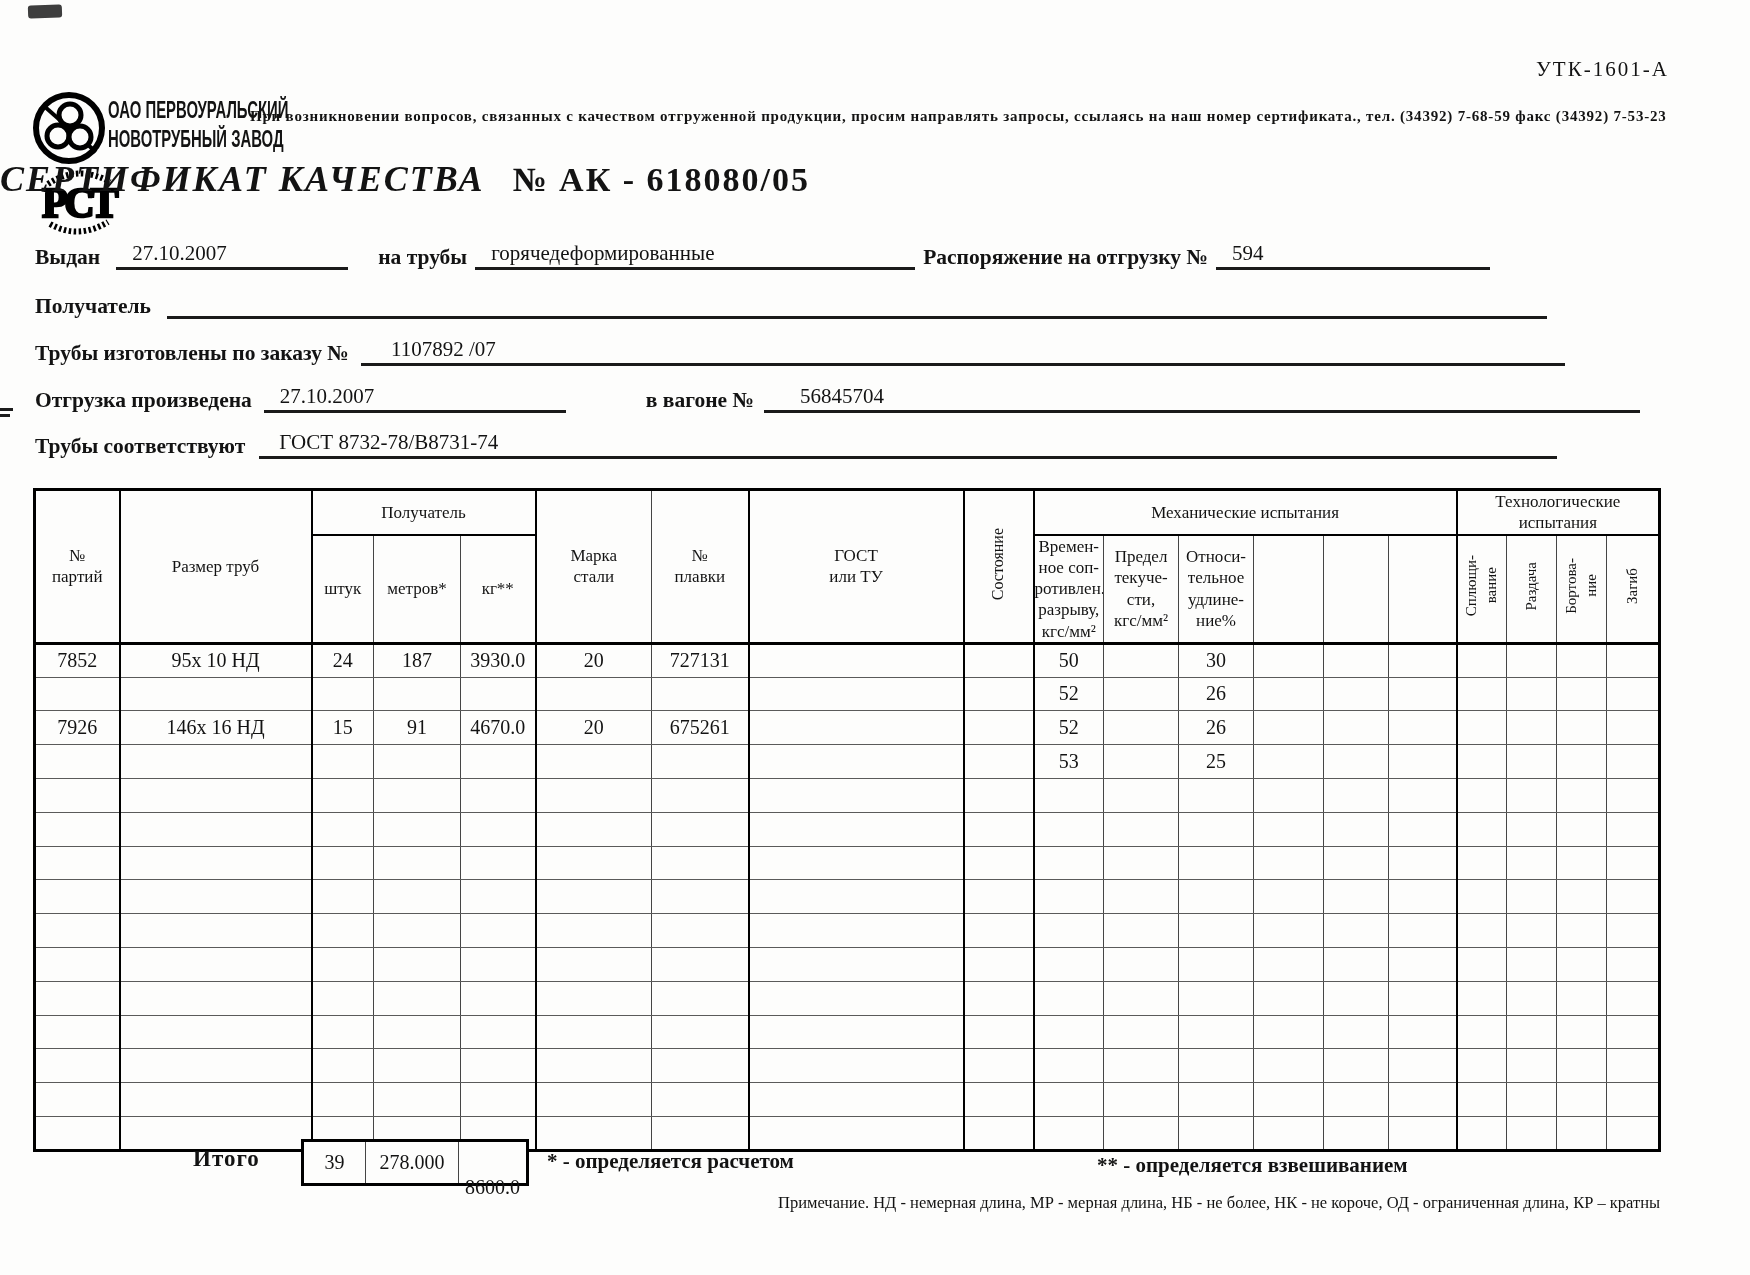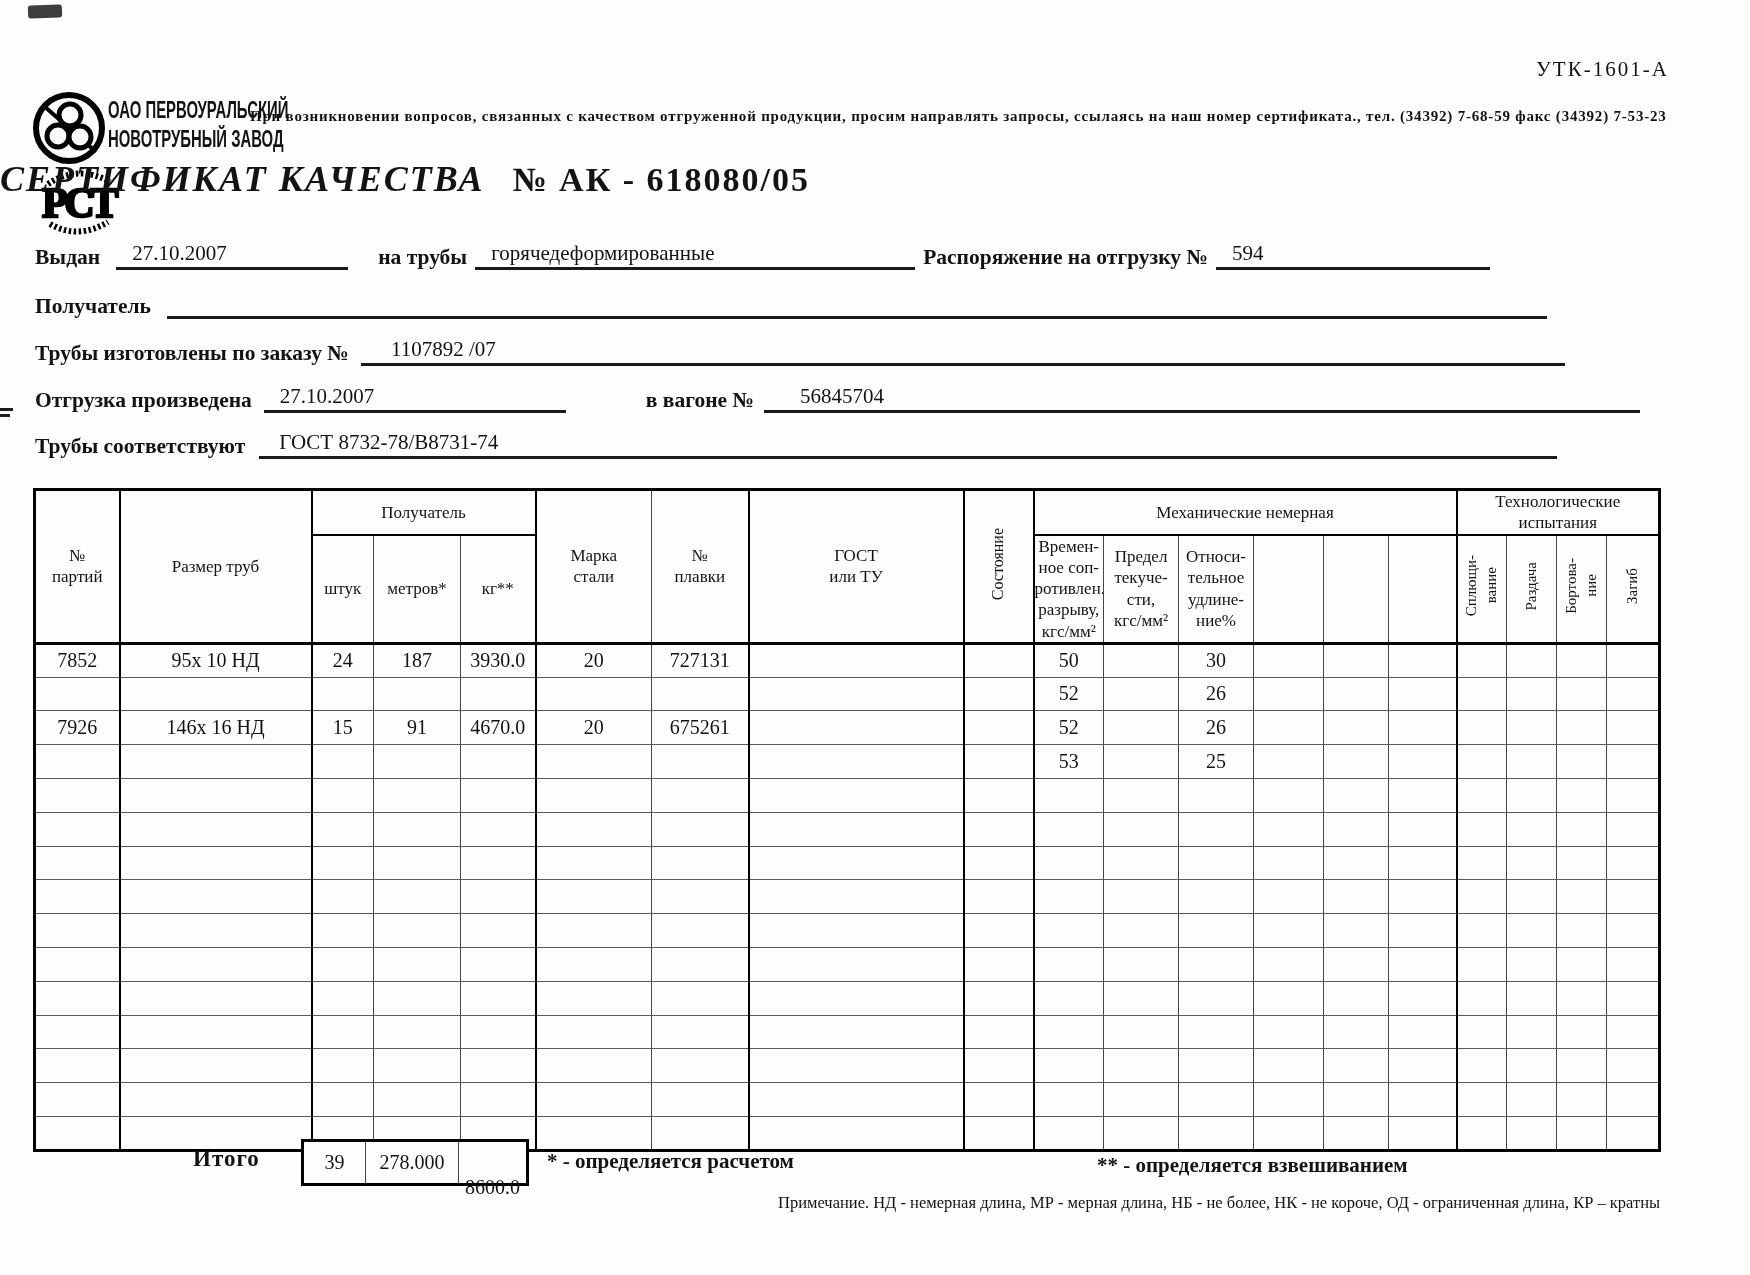--- a/index.html
+++ b/index.html
@@ -156,21 +156,21 @@
 партий</th>
         <th rowspan="2" class="br3">Размер труб</th>
         <th colspan="3" class="grp br3">Получатель</th>
         <th rowspan="2">Марка
 стали</th>
         <th rowspan="2" class="br3">№
 плавки</th>
         <th rowspan="2" class="br3">ГОСТ
 или ТУ</th>
         <th rowspan="2" class="br3"><span class="vert" style="font-size:16px;">Состояние</span></th>
-        <th colspan="6" class="grp br3">Механические немерная</th>
+        <th colspan="6" class="grp br3">Механические испытания</th>
         <th colspan="4" class="grp">Технологические
 испытания</th>
       </tr>
       <tr class="hB">
         <th>штук</th>
         <th>метров*</th>
         <th class="br3">кг**</th>
         <th class="mh">Времен-
 ное соп-
 ротивлен.

